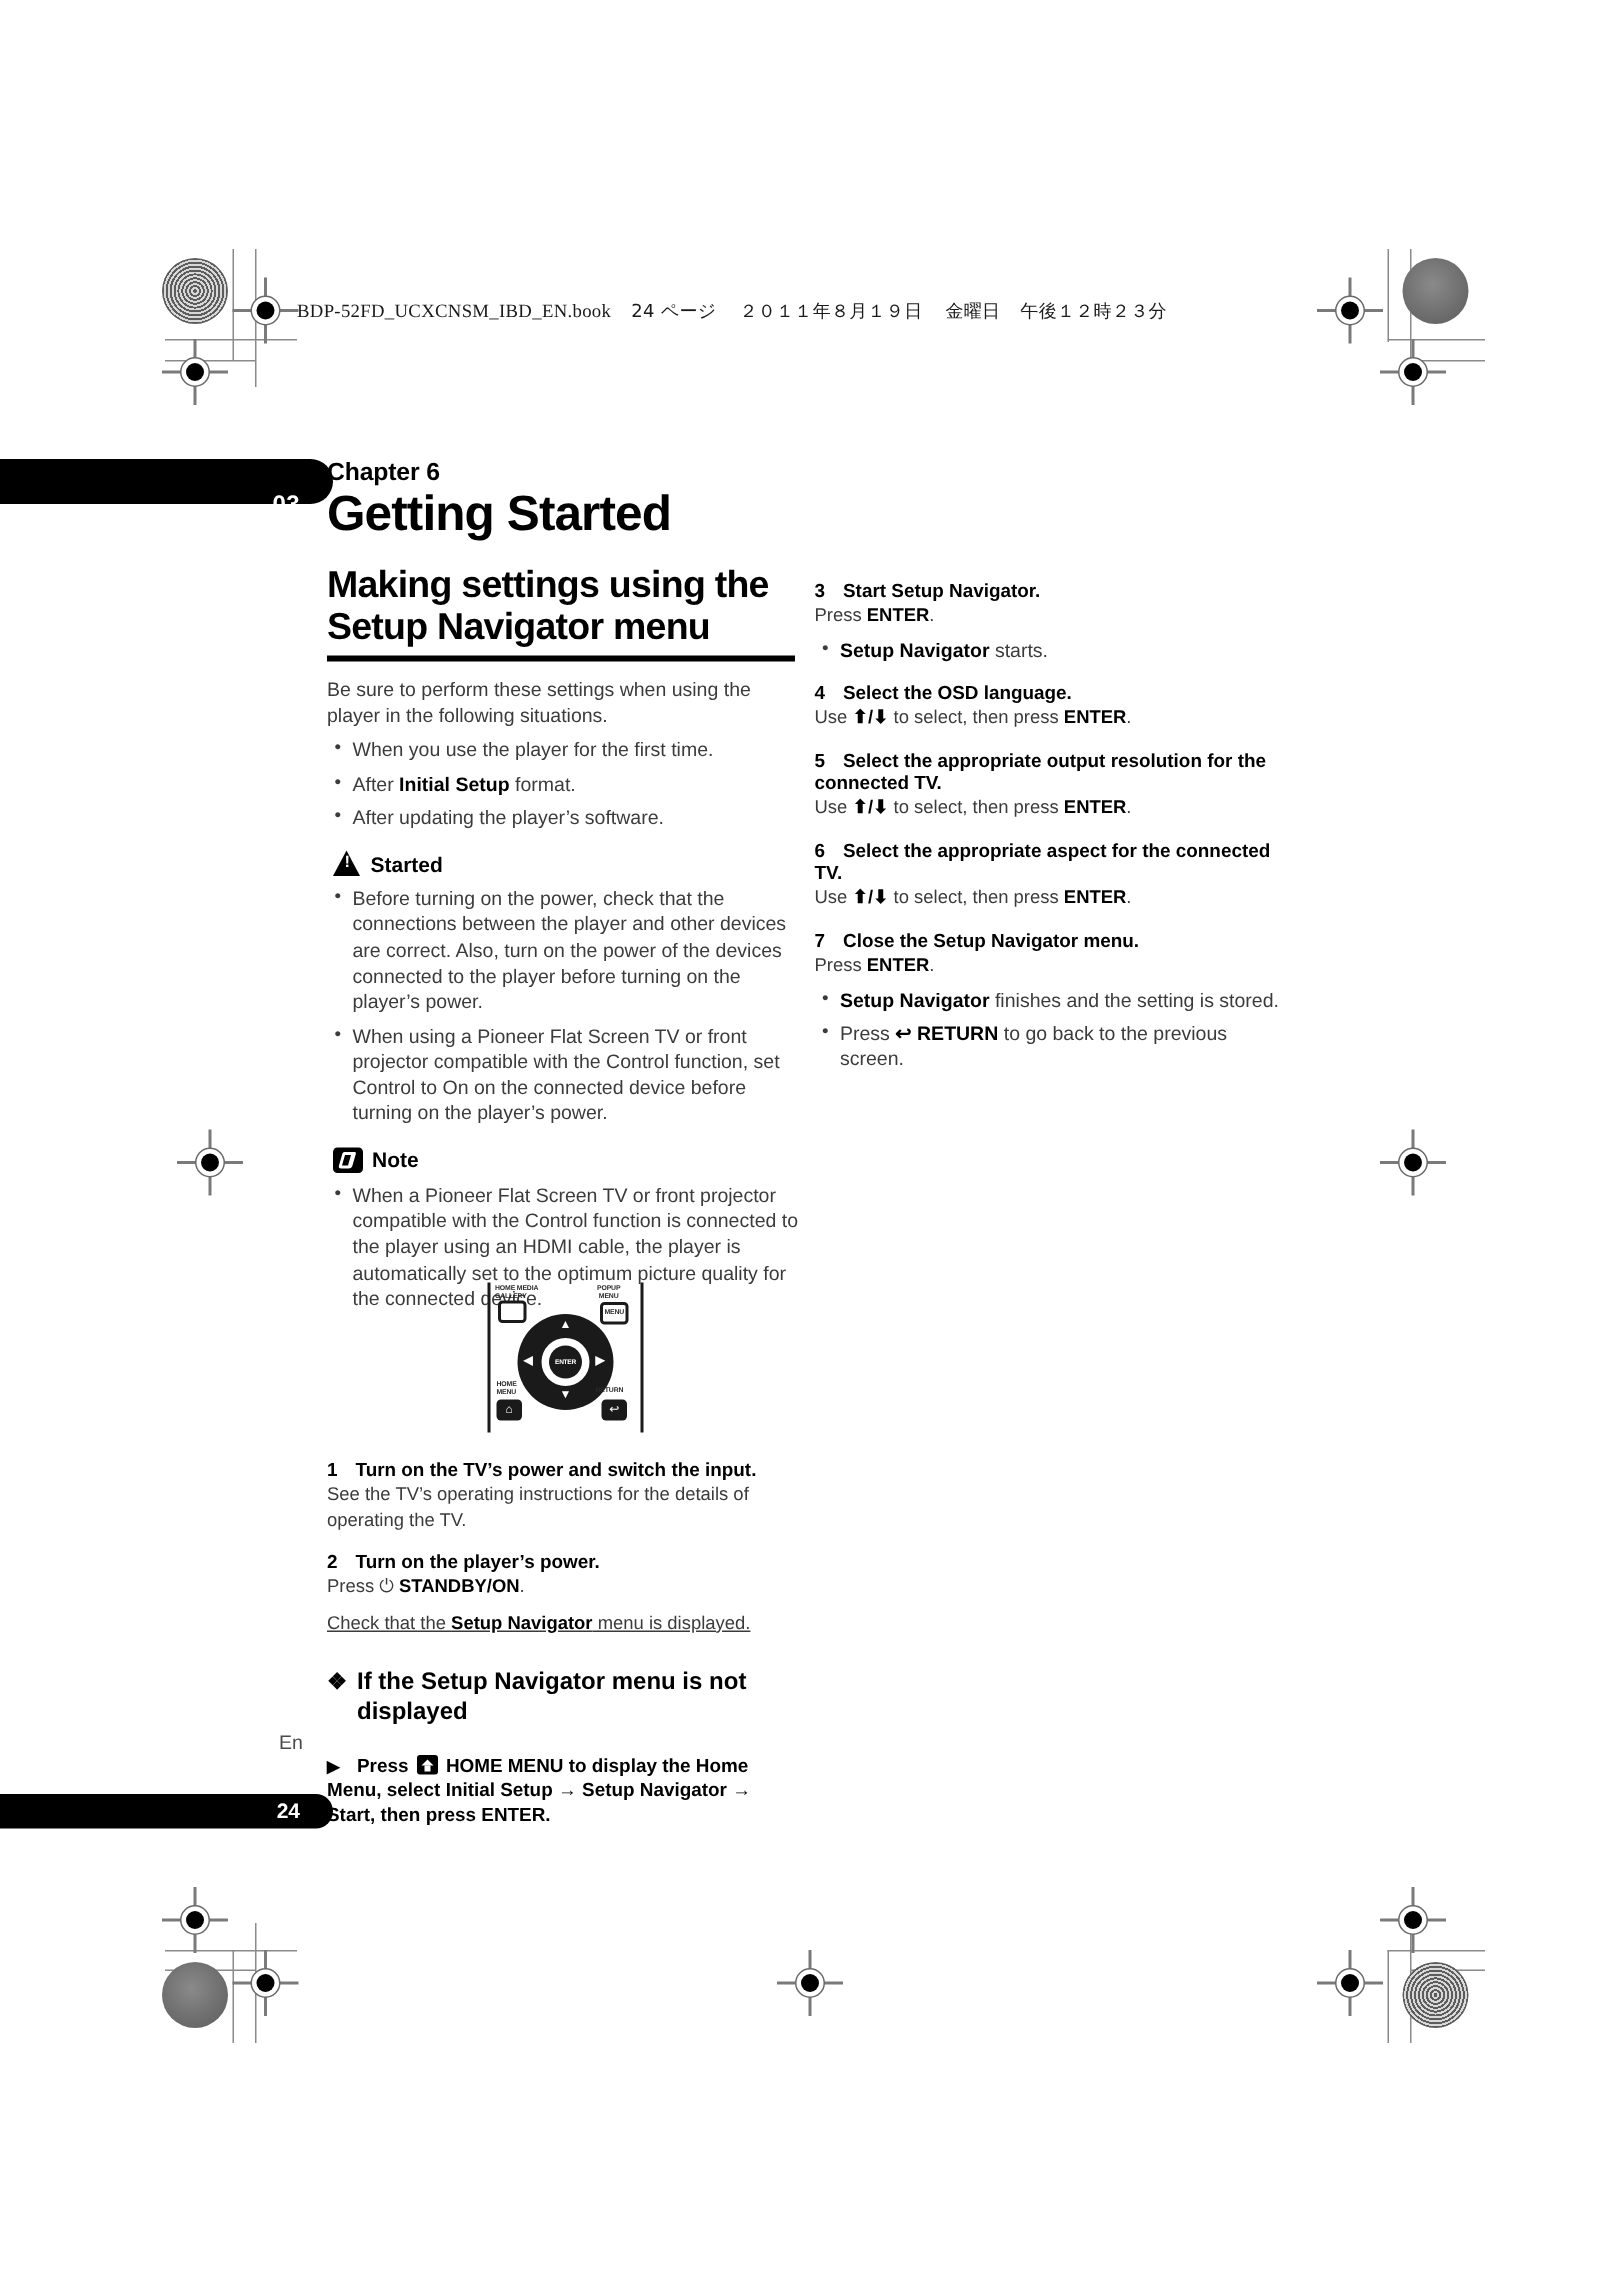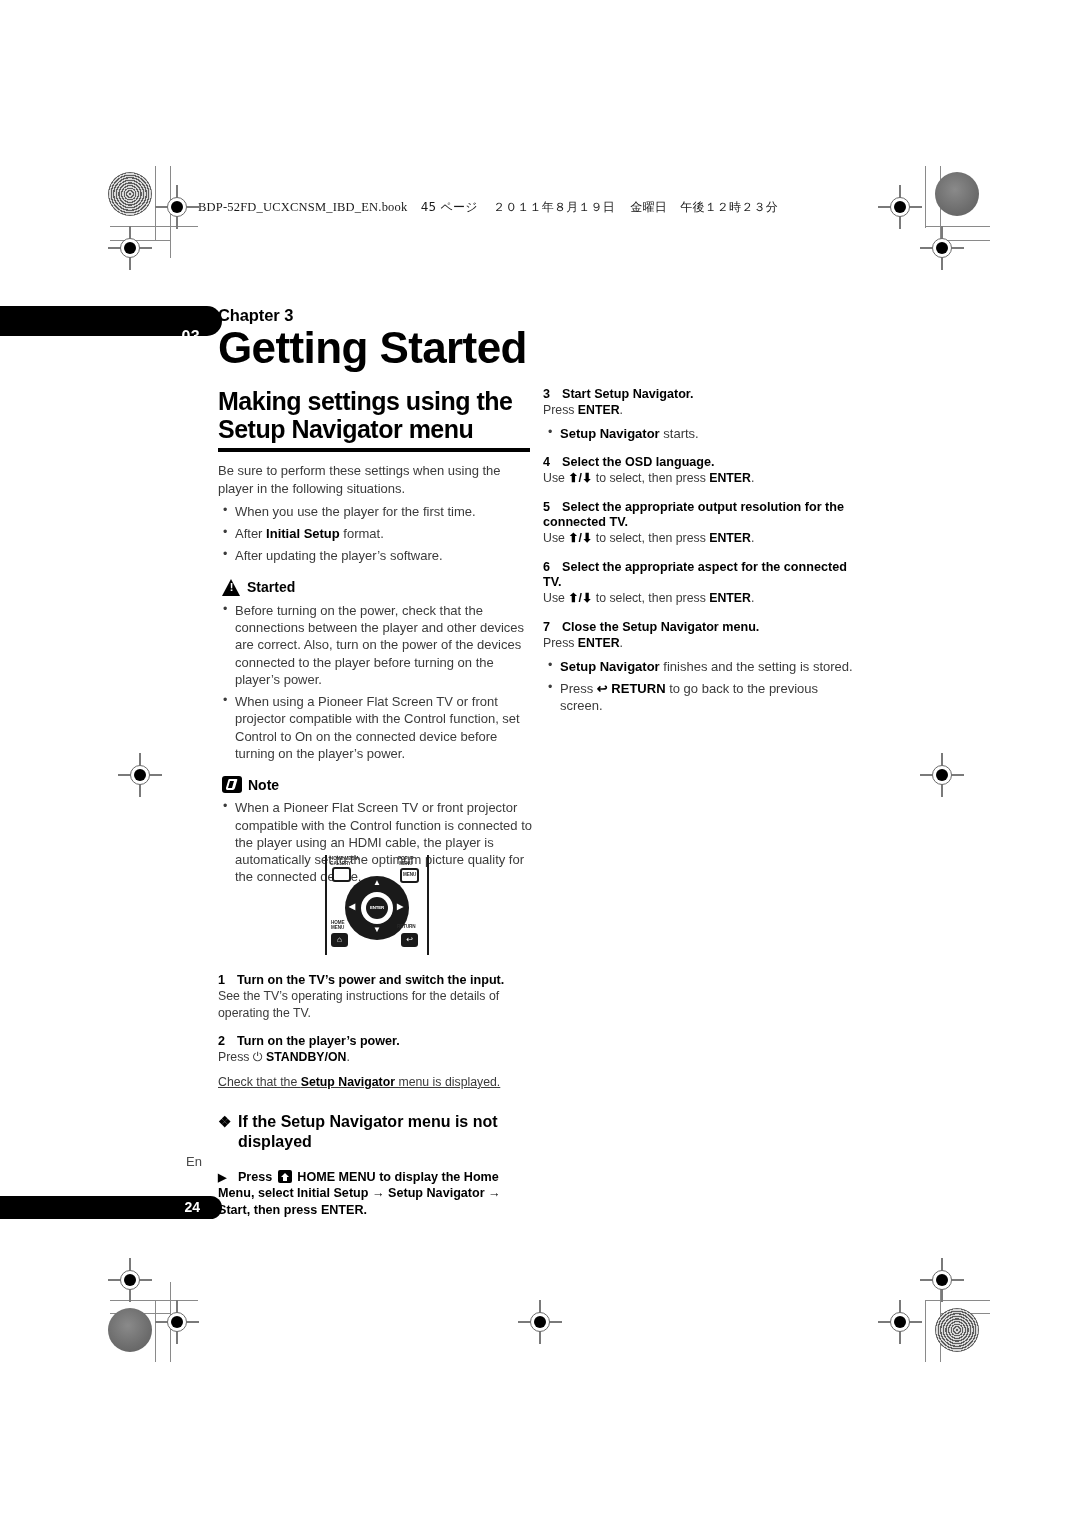--- a/index.html
+++ b/index.html
@@ -104,21 +104,21 @@
   .col-right { left: 543px; }
 
   .chapter-label {
     font-size: 16.5px;
     font-weight: bold;
     letter-spacing: -.1px;
     margin: 0;
     line-height: 1.1;
   }
   h1.doc-title {
-    font-size: 44px;
+    font-size: 33px;
     font-weight: bold;
     letter-spacing: -.6px;
     margin: 1px 0 0 0;
     line-height: 1.05;
   }
   h2.section-title {
     font-size: 25px;
     font-weight: bold;
     letter-spacing: -.5px;
     line-height: 1.12;
@@ -497,33 +497,33 @@
   </div>
   <div class="reg" style="left:878px; top:1300px;">
     <div class="h"></div>
       <div class="v"></div>
       <div class="ring"></div>
       <div class="dot"></div>
   </div>
 
   <div class="filehdr" style="left:198px; top:199px;">
     <span>BDP-52FD_UCXCNSM_IBD_EN.book</span>
-    <span class="jp" style="margin-left:10px;">45 ページ</span>
+    <span class="jp" style="margin-left:10px;">24 ページ</span>
     <span class="jp" style="margin-left:12px;">２０１１年８月１９日</span>
     <span class="jp" style="margin-left:12px;">金曜日</span>
     <span class="jp" style="margin-left:10px;">午後１２時２３分</span>
   </div>
 
   <div class="chapter-tab">
     <span>03</span>
   </div>
 
   <div class="col col-left" style="top:306px;">
 
-    <div class="chapter-label">Chapter 3</div>
+    <div class="chapter-label">Chapter 6</div>
     <h1 class="doc-title">Getting Started</h1>
 
     <h2 class="section-title">Making settings using the Setup Navigator menu</h2>
     <div class="rule"></div>
 
     <p class="body-p">Be sure to perform these settings when using the player in the following situations.</p>
 
     <ul class="bullets" id="intro-bullets">
         <li>When you use the player for the first time.</li>
         <li>After <b>Initial Setup</b> format.</li>

